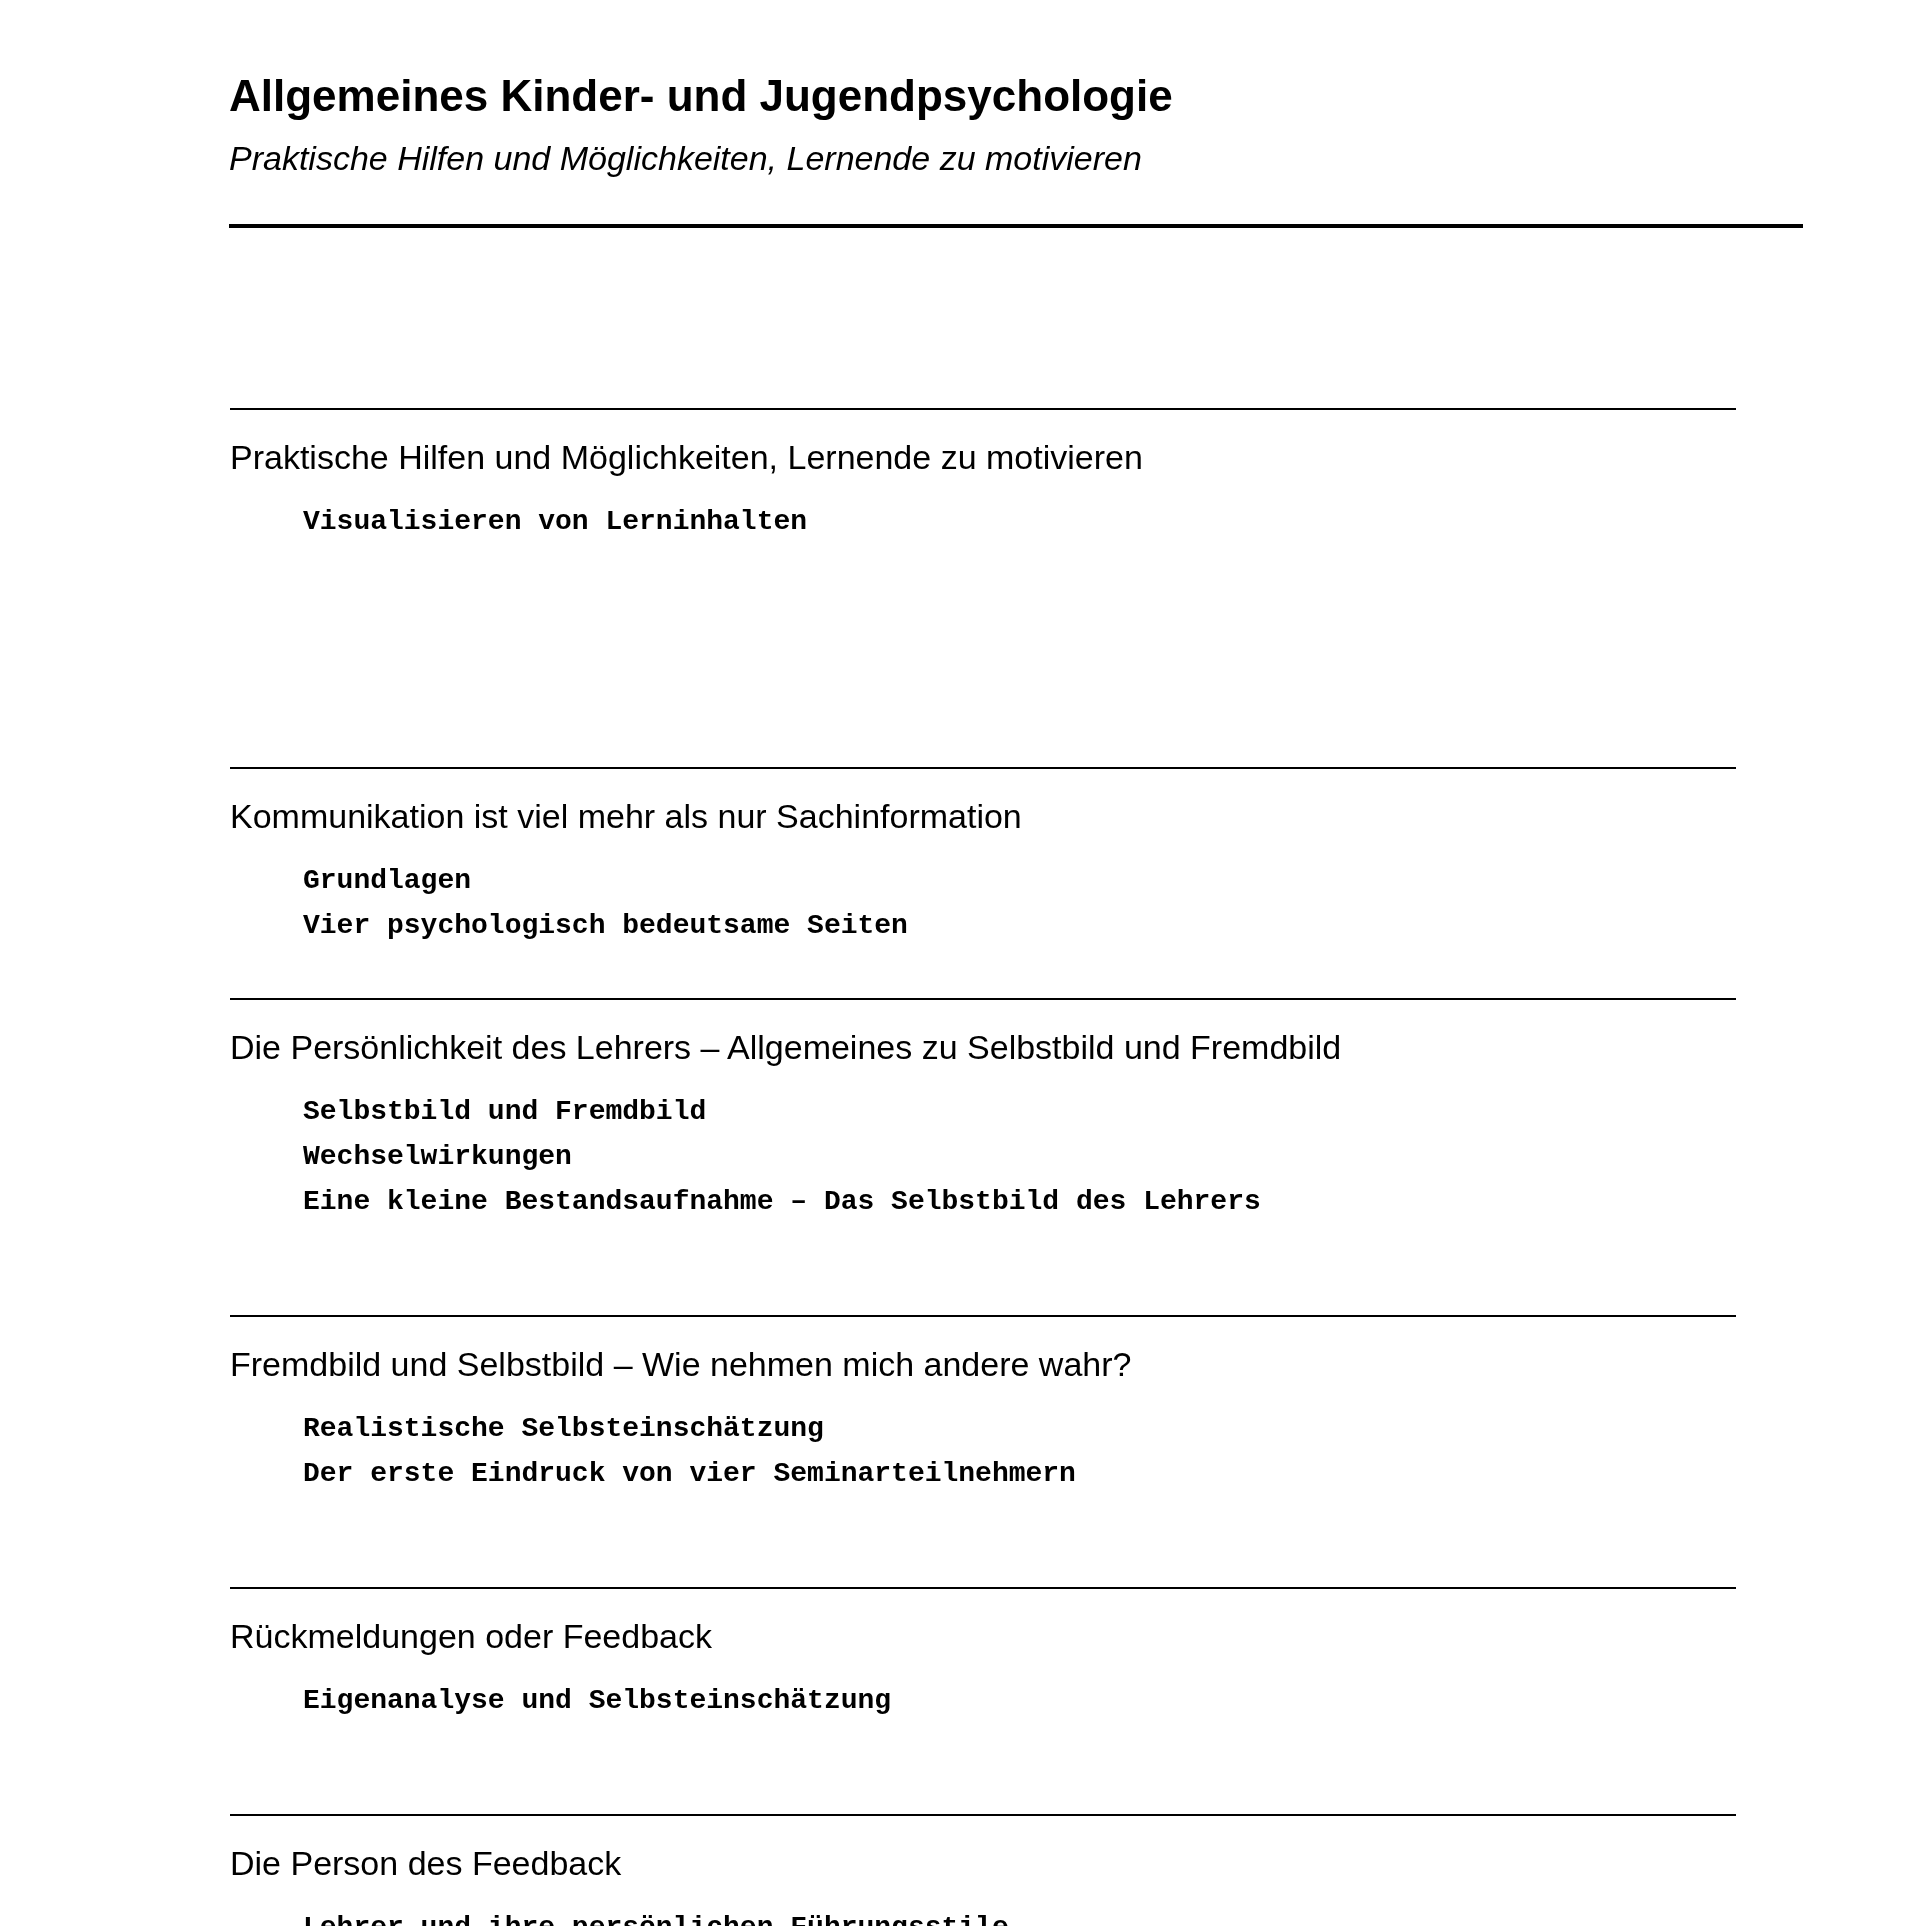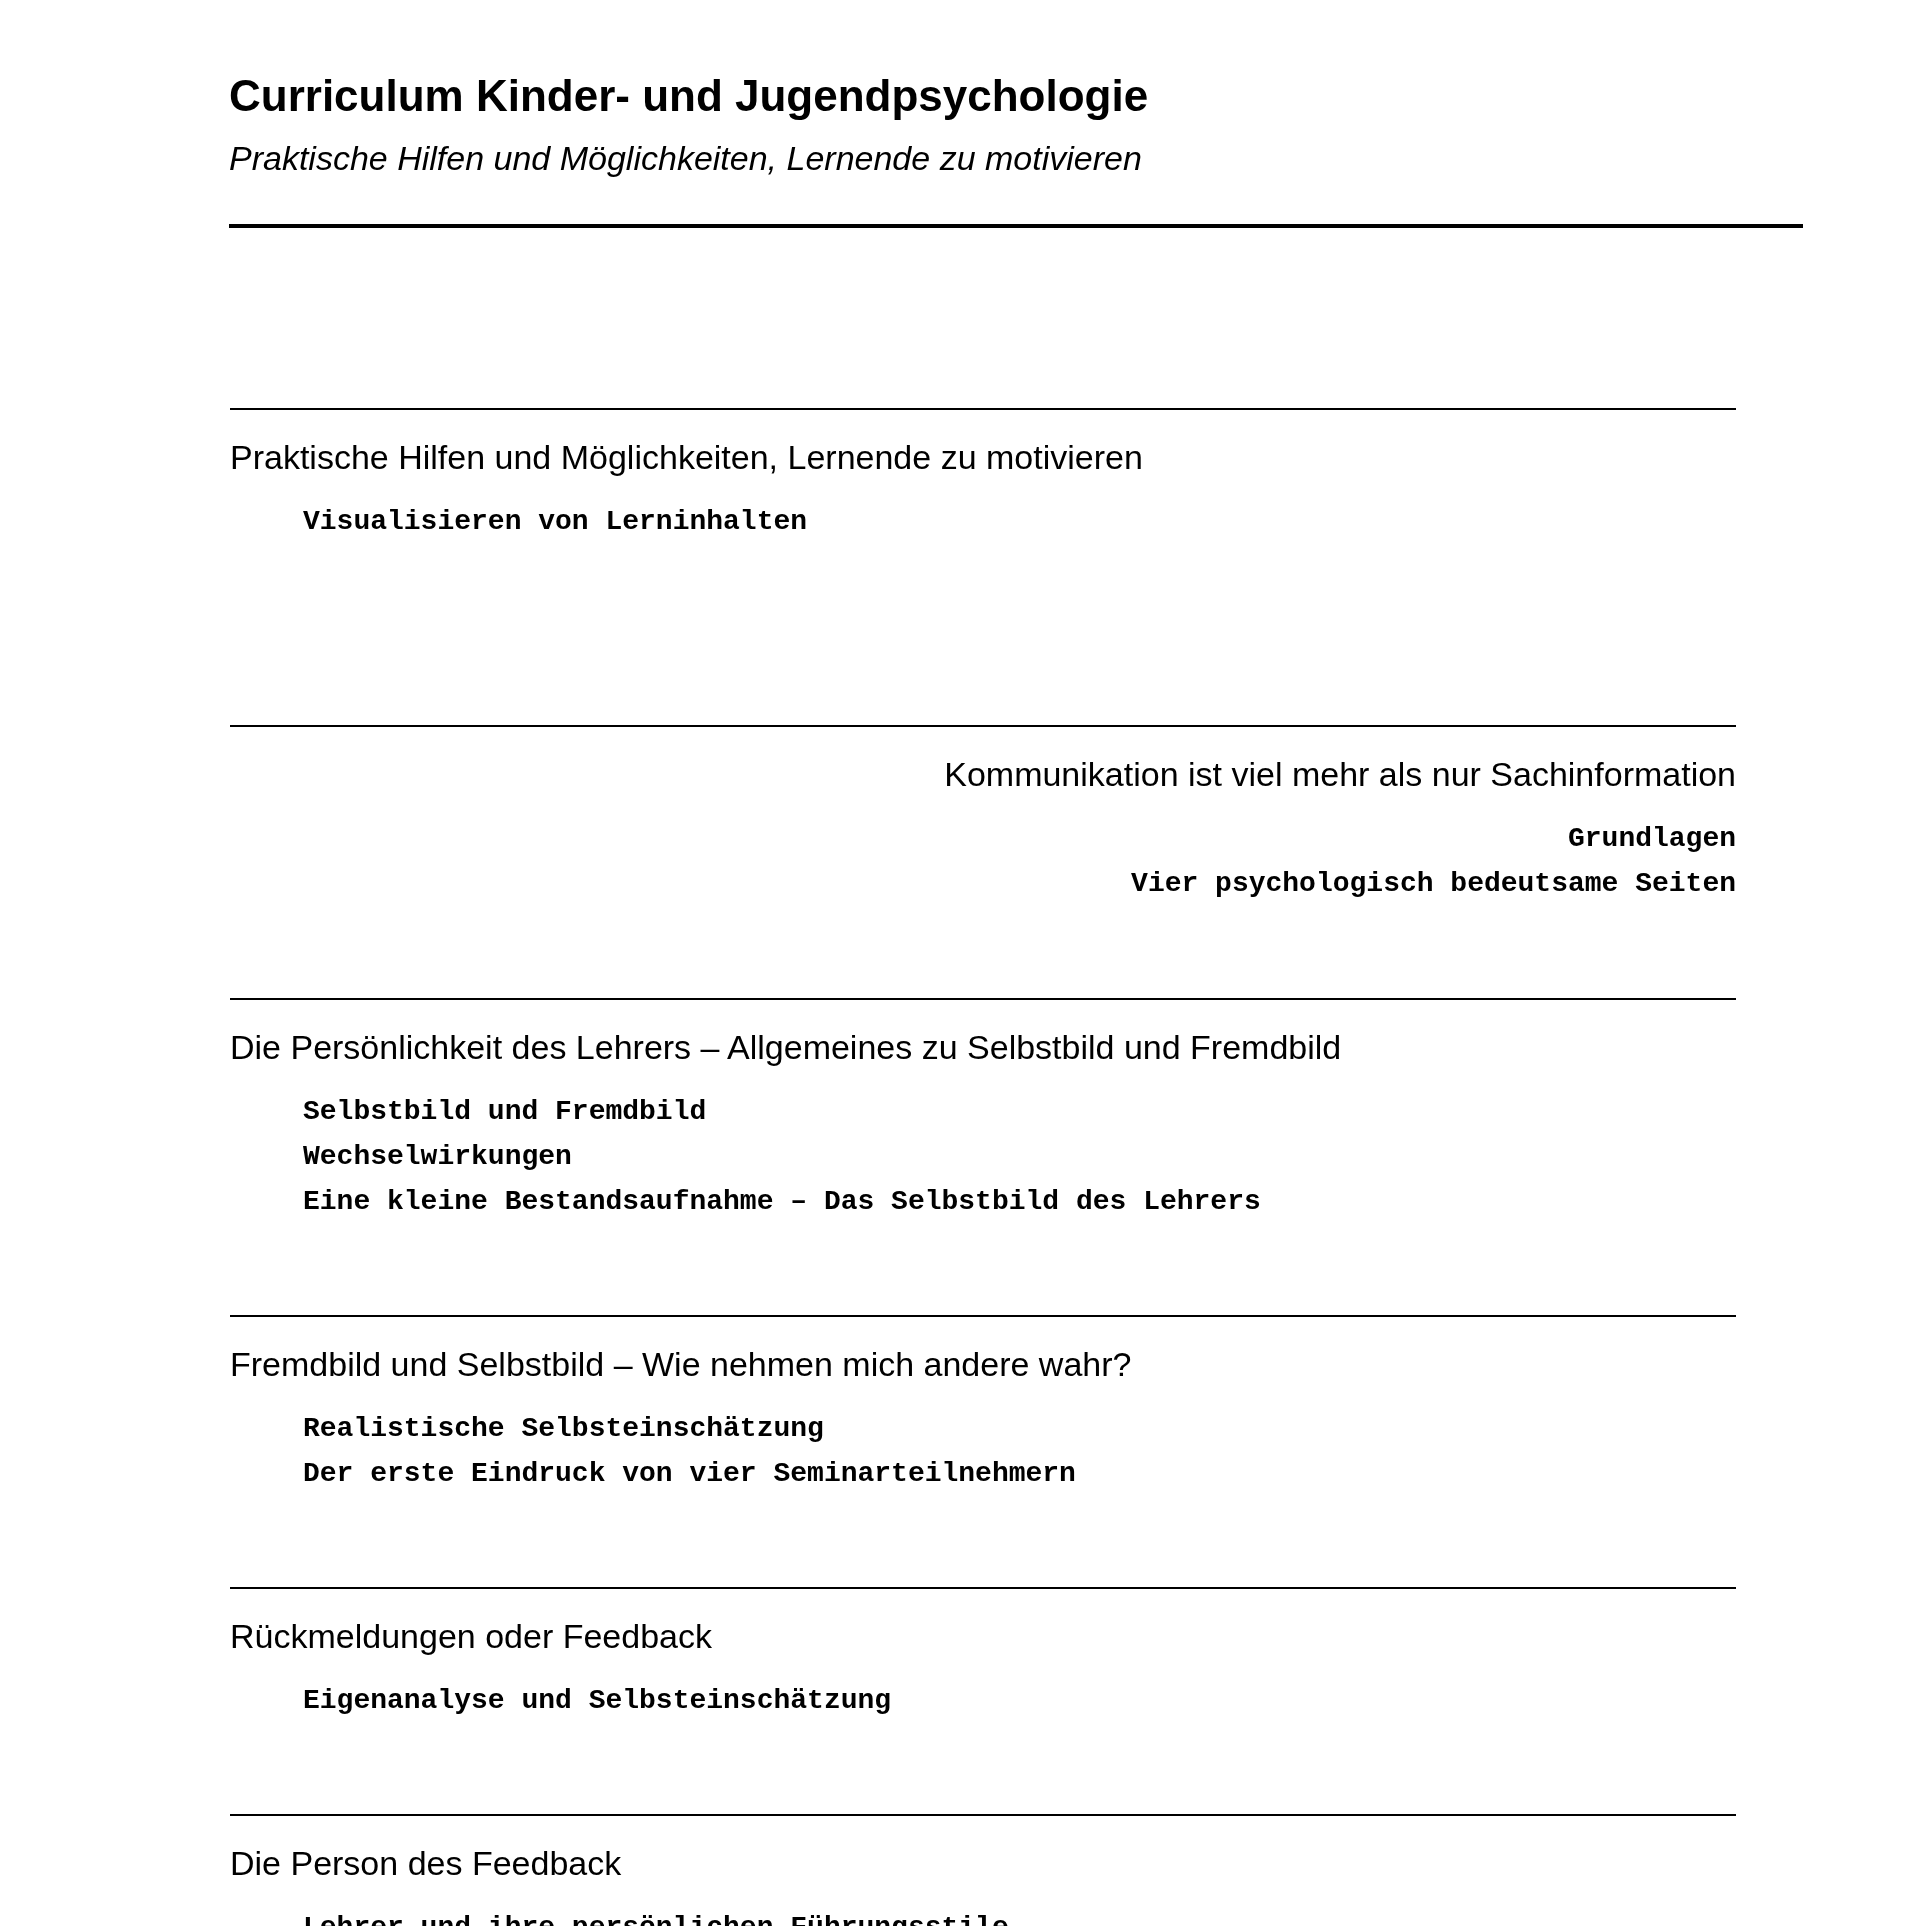--- a/index.html
+++ b/index.html
@@ -72,34 +72,34 @@
       font-weight: bold;
       font-size: 28px;
       line-height: 45px;
       white-space: nowrap;
     }
   </style>
 </head>
 <body>
 
 <header class="page-header">
-  <h1 class="doc-title">Curriculum Kinder- und Jugendpsychologie</h1>
+  <h1 class="doc-title">Allgemeines Kinder- und Jugendpsychologie</h1>
   <div class="doc-subtitle">Praktische Hilfen und Möglichkeiten, Lernende zu motivieren</div>
 </header>
 <div class="header-rule"></div>
 
 <section class="section" style="top:408px;">
   <div class="section-rule"></div>
   <div class="section-title">Praktische Hilfen und Möglichkeiten, Lernende zu motivieren</div>
   <ul class="section-items">
     <li class="section-item">Visualisieren von Lerninhalten</li>
   </ul>
 </section>
 
-<section class="section" style="top:725px;text-align:right;">
+<section class="section" style="top:767px;">
   <div class="section-rule"></div>
   <div class="section-title">Kommunikation ist viel mehr als nur Sachinformation</div>
   <ul class="section-items">
     <li class="section-item">Grundlagen</li>
     <li class="section-item">Vier psychologisch bedeutsame Seiten</li>
   </ul>
 </section>
 
 <section class="section" style="top:998px;">
   <div class="section-rule"></div>

